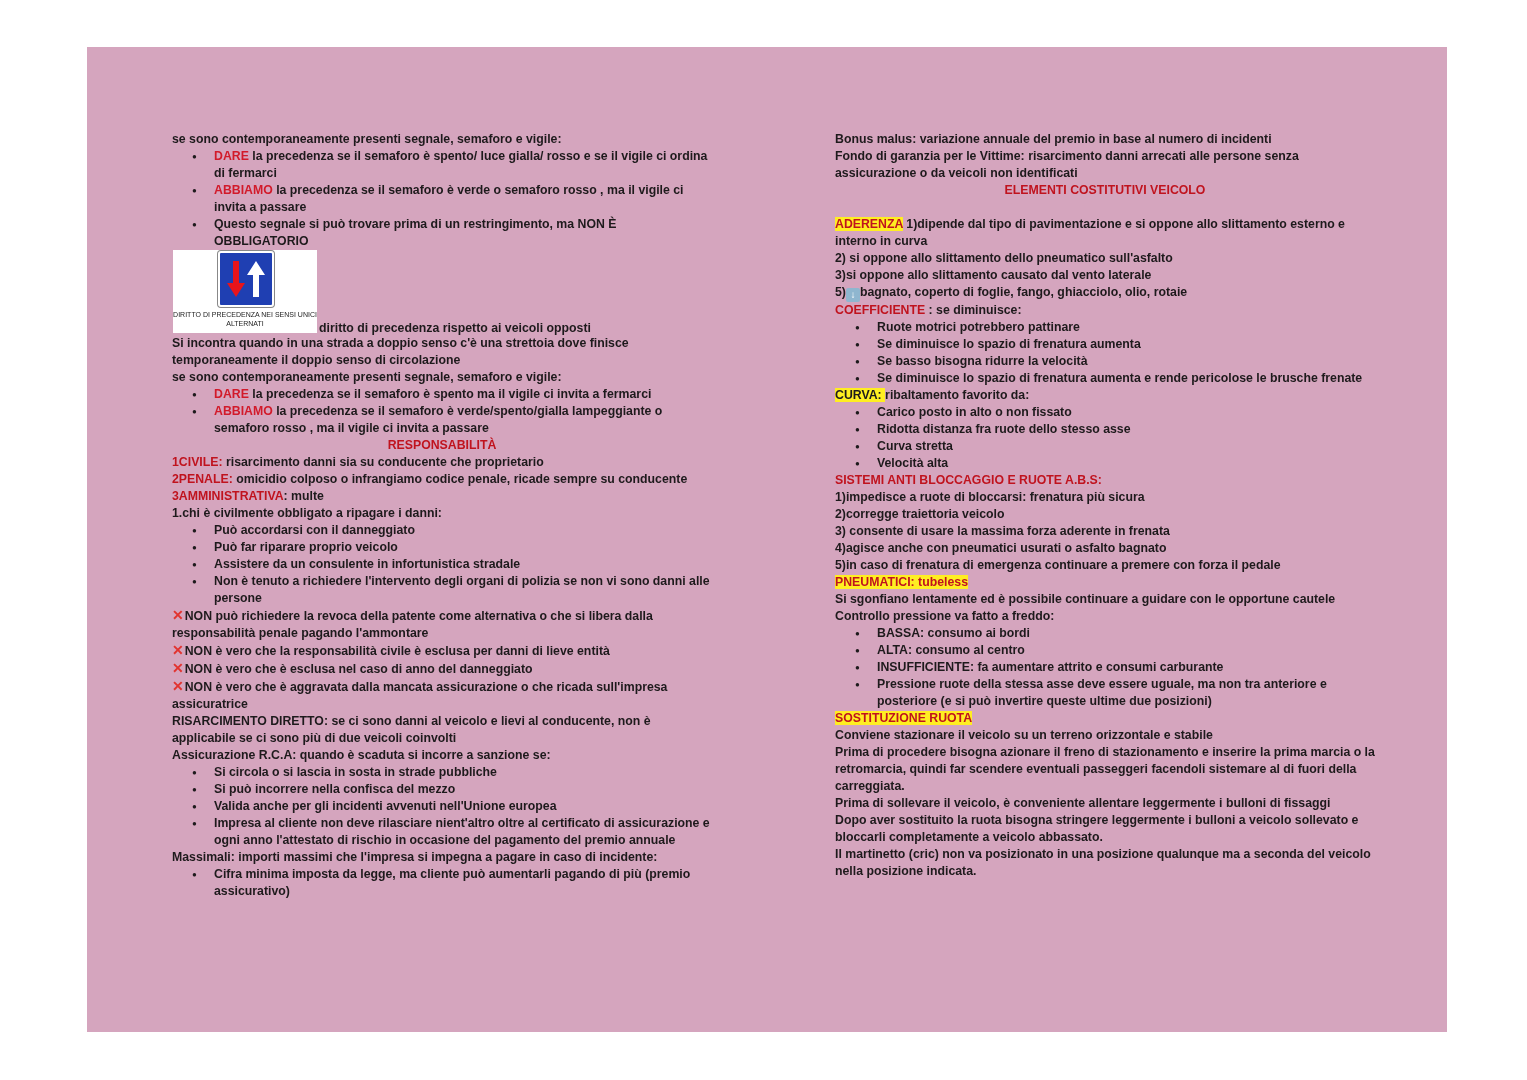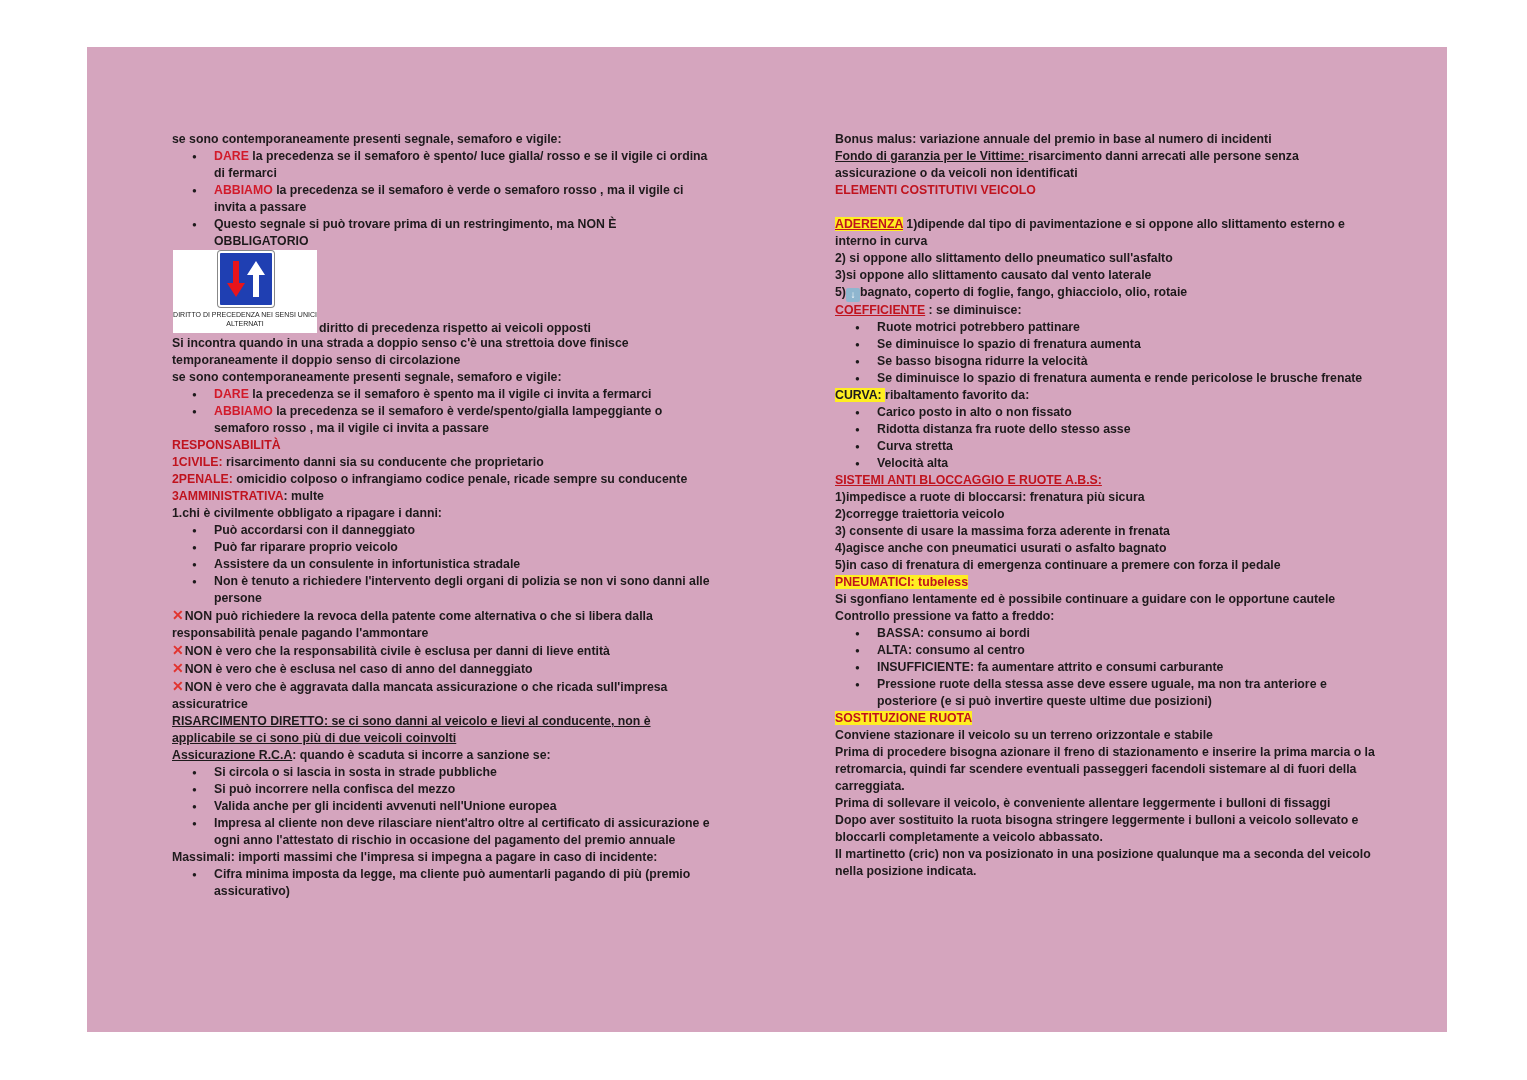--- a/index.html
+++ b/index.html
@@ -14,22 +14,22 @@
   #page-right { left: 750px; }
   .content {
     position: absolute; top: 131px; width: 540px;
     font-size: 12.3px; font-weight: bold; color: #1e1a1c; line-height: 17px;
   }
   #page-left .content { left: 85px; top: 84px; }
   #page-right .content { left: 85px; top: 84px; }
   .line { white-space: normal; }
   .red { color: #d21a2a; text-align: center; }
   .dred { color: #c0131e; }
-  .center { }
-  .u { text-decoration: underline; }
+  .center { text-align: center; }
+  .u { }
   .hl { background: #ffee22; }
   ul { margin: 0; padding: 0 0 0 42px; list-style: none; }
   ul li { position: relative; }
   ul li::before {
     content: "\25CF"; position: absolute; left: -22px; top: 0; font-size: 8px; color: #1e1a1c;
   }
   .x-mark { color: #e2332f; font-size: 14px; font-weight: bold; margin-right: 1px; }
   .sign-row { position: relative; height: 85px; }
   .sign-box {
     position: absolute; left: 1px; top: 0; width: 144px; height: 83px; background: #ffffff;

